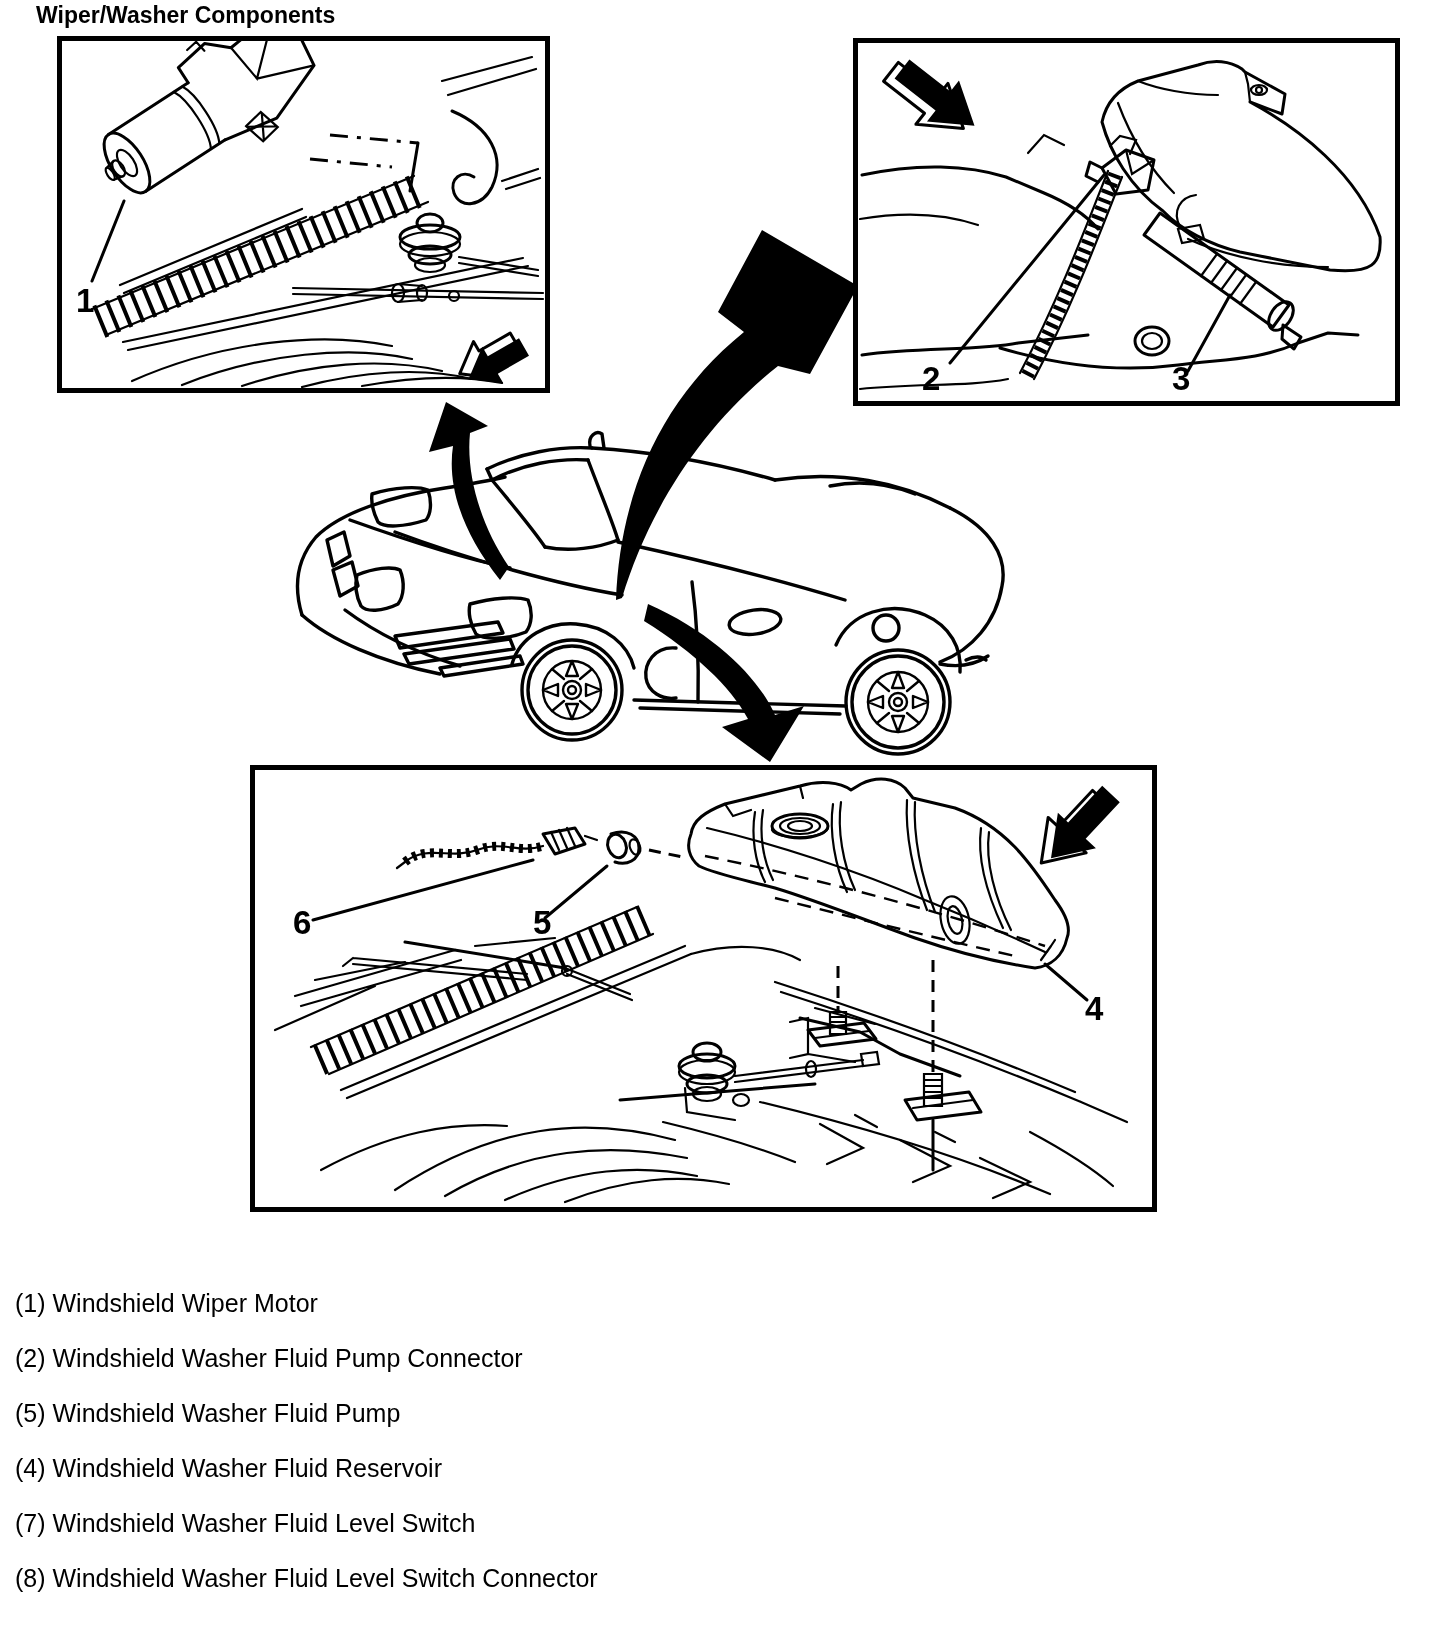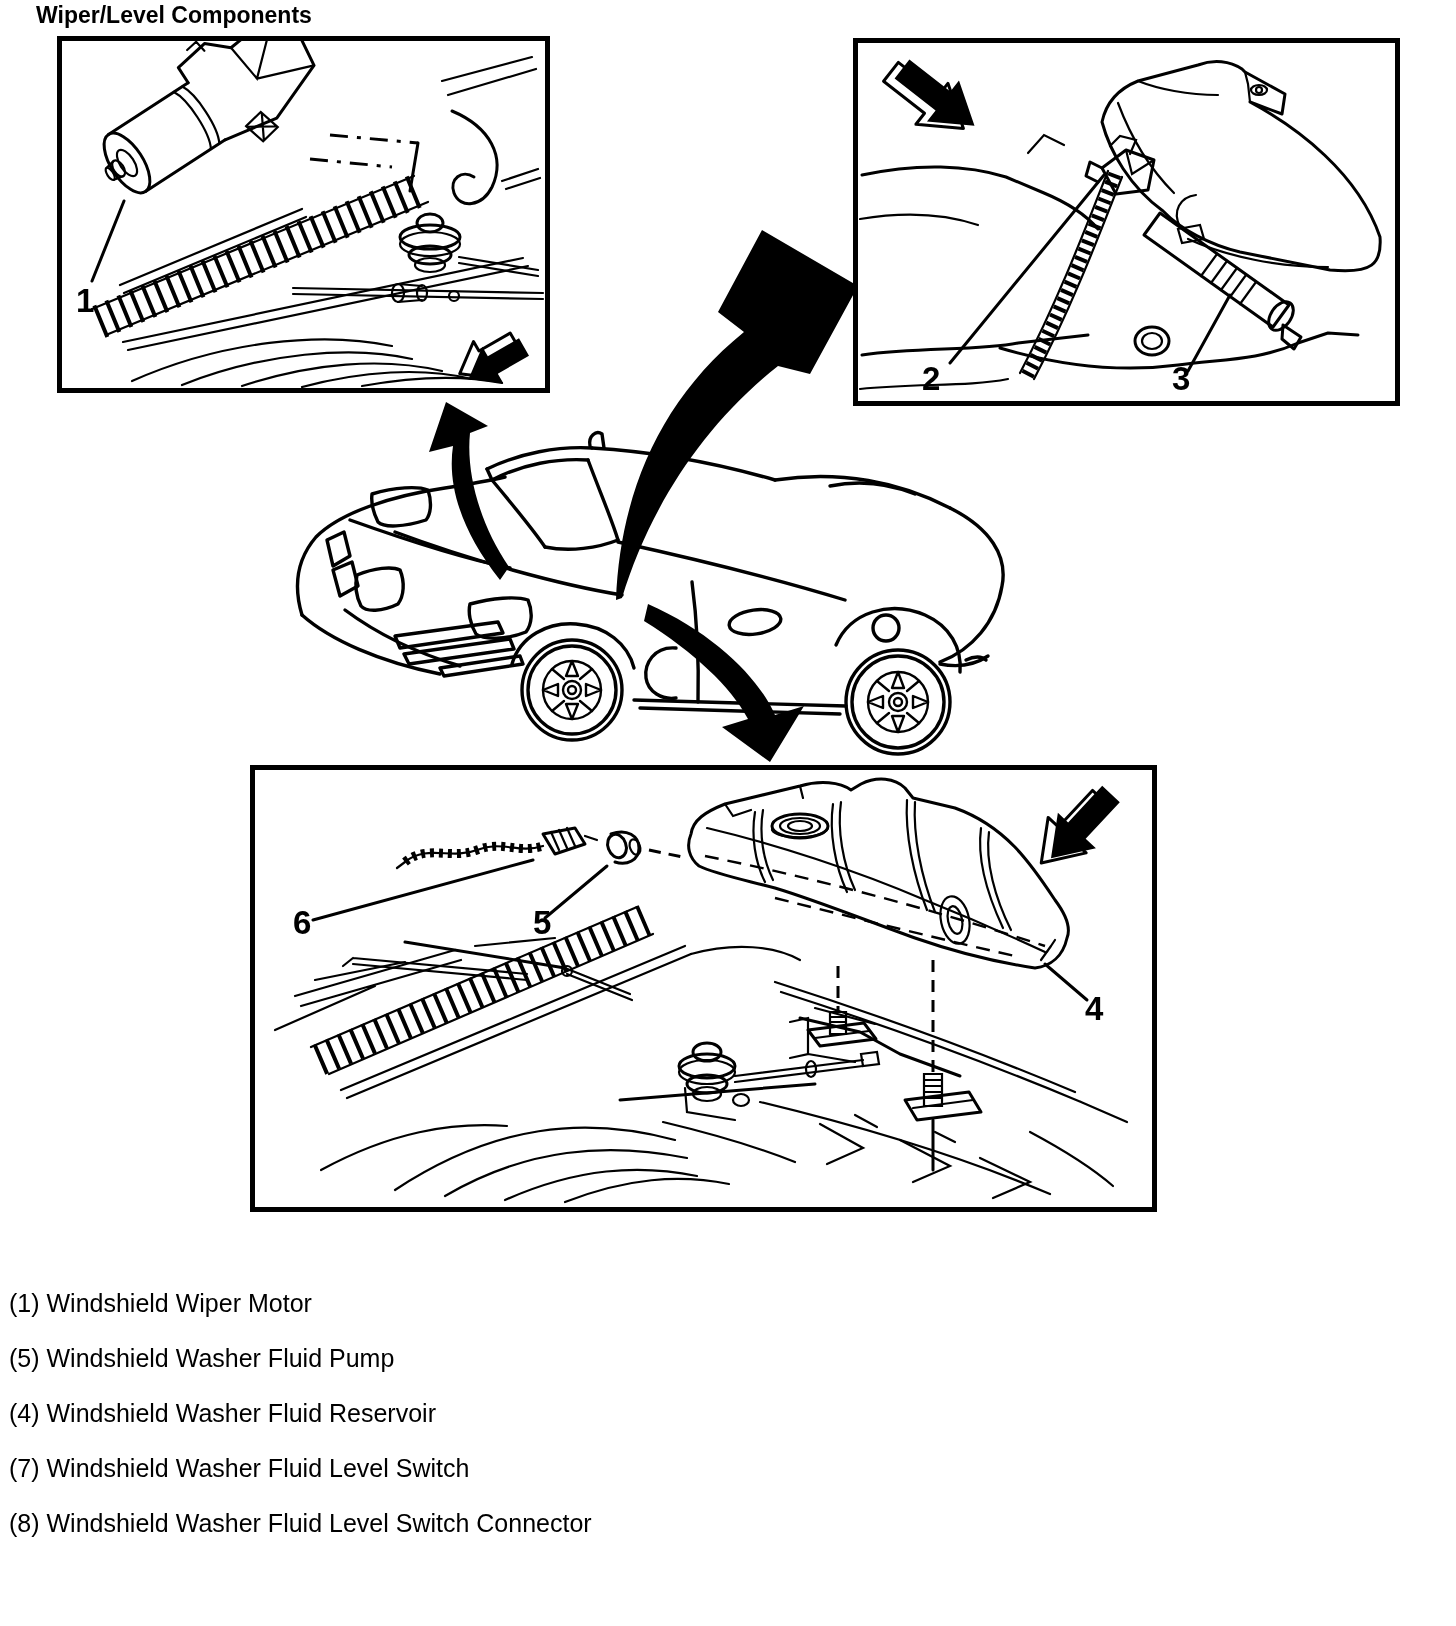--- a/index.html
+++ b/index.html
@@ -5,39 +5,39 @@
   html,body{margin:0;padding:0;background:#fff;}
   .page{position:relative;width:1456px;height:1626px;background:#fff;overflow:hidden;
         font-family:"Liberation Sans","DejaVu Sans",sans-serif;color:#000;}
   .title{position:absolute;left:36px;top:2px;font-size:23px;font-weight:bold;white-space:nowrap;}
   .panel{position:absolute;border:5px solid #000;background:#fff;box-sizing:border-box;}
   .panel svg{display:block;width:100%;height:100%;}
   #panel1{left:57px;top:36px;width:493px;height:357px;}
   #panel2{left:853px;top:38px;width:547px;height:368px;}
   #panel3{left:250px;top:765px;width:907px;height:447px;}
   .midart{position:absolute;left:0;top:0;width:1456px;height:1626px;pointer-events:none;z-index:3;}
-  .legend{position:absolute;left:9px;top:1288px;}
+  .legend{position:absolute;left:15px;top:1288px;}
   .legend-row{height:55px;line-height:30px;font-size:25px;white-space:nowrap;}
   .ln{stroke:#000;fill:none;stroke-width:3;stroke-linecap:round;stroke-linejoin:round;}
   .thin{stroke:#000;fill:none;stroke-width:2.2;stroke-linecap:round;}
   .grille{stroke:#000;fill:none;stroke-dasharray:4 9;}
   .rib{stroke:#000;fill:none;stroke-dasharray:4 5;}
   .dash{stroke:#000;fill:none;stroke-width:3;stroke-dasharray:12 8;}
   .dashdot{stroke:#000;fill:none;stroke-width:3;stroke-dasharray:18 9 4 9;}
   .dashrow{stroke:#000;fill:none;stroke-width:2.4;stroke-dasharray:14 9;}
   .blk{fill:#000;stroke:none;}
   .shadow{fill:#fff;stroke:#000;stroke-width:3;stroke-linejoin:round;}
   .callout{font:700 33px "Liberation Sans","DejaVu Sans",sans-serif;fill:#000;}
 </style>
 </head>
 <body>
 
 <div class="page">
 
-  <div class="title">Wiper/Level Components</div>
+  <div class="title">Wiper/Washer Components</div>
 
   <div class="panel" id="panel1">
     <svg viewBox="0 0 483 347">
 
       <g>
         <path class="grille" stroke-width="34" d="M37,281 L359,148"></path>
         <path class="thin" d="M30,268 L352,135"></path>
         <path class="thin" d="M44,294 L366,161"></path>
         <path class="thin" d="M61,301 L461,217"></path>
         <path class="thin" d="M66,309 L466,225"></path>
@@ -365,19 +365,20 @@
 
     <g>
       <path class="blk" d="M500,580 C462,532 447,486 453,446 L429,452 L446,402 L488,426 L470,433 C466,472 479,523 509,567 Z"></path>
       <path class="blk" d="M616,600 C620,494 660,400 744,332 L718,312 L762,230 L858,286 L810,374 L778,366 C700,428 648,512 622,598 Z"></path>
       <path class="blk" d="M648,604 C716,634 760,680 775,715 L804,706 L770,762 L722,727 L748,719 C731,687 694,652 644,621 Z"></path>
     </g>
   </svg>
 
   <div class="legend">
     <div class="legend-row">(1) Windshield Wiper Motor</div>
+    <div class="legend-row">(2) Windshield Washer Fluid Pump Connector</div>
     <div class="legend-row">(5) Windshield Washer Fluid Pump</div>
     <div class="legend-row">(4) Windshield Washer Fluid Reservoir</div>
     <div class="legend-row">(7) Windshield Washer Fluid Level Switch</div>
     <div class="legend-row">(8) Windshield Washer Fluid Level Switch Connector</div>
   </div>
 
 </div>
 
 </body></html>

